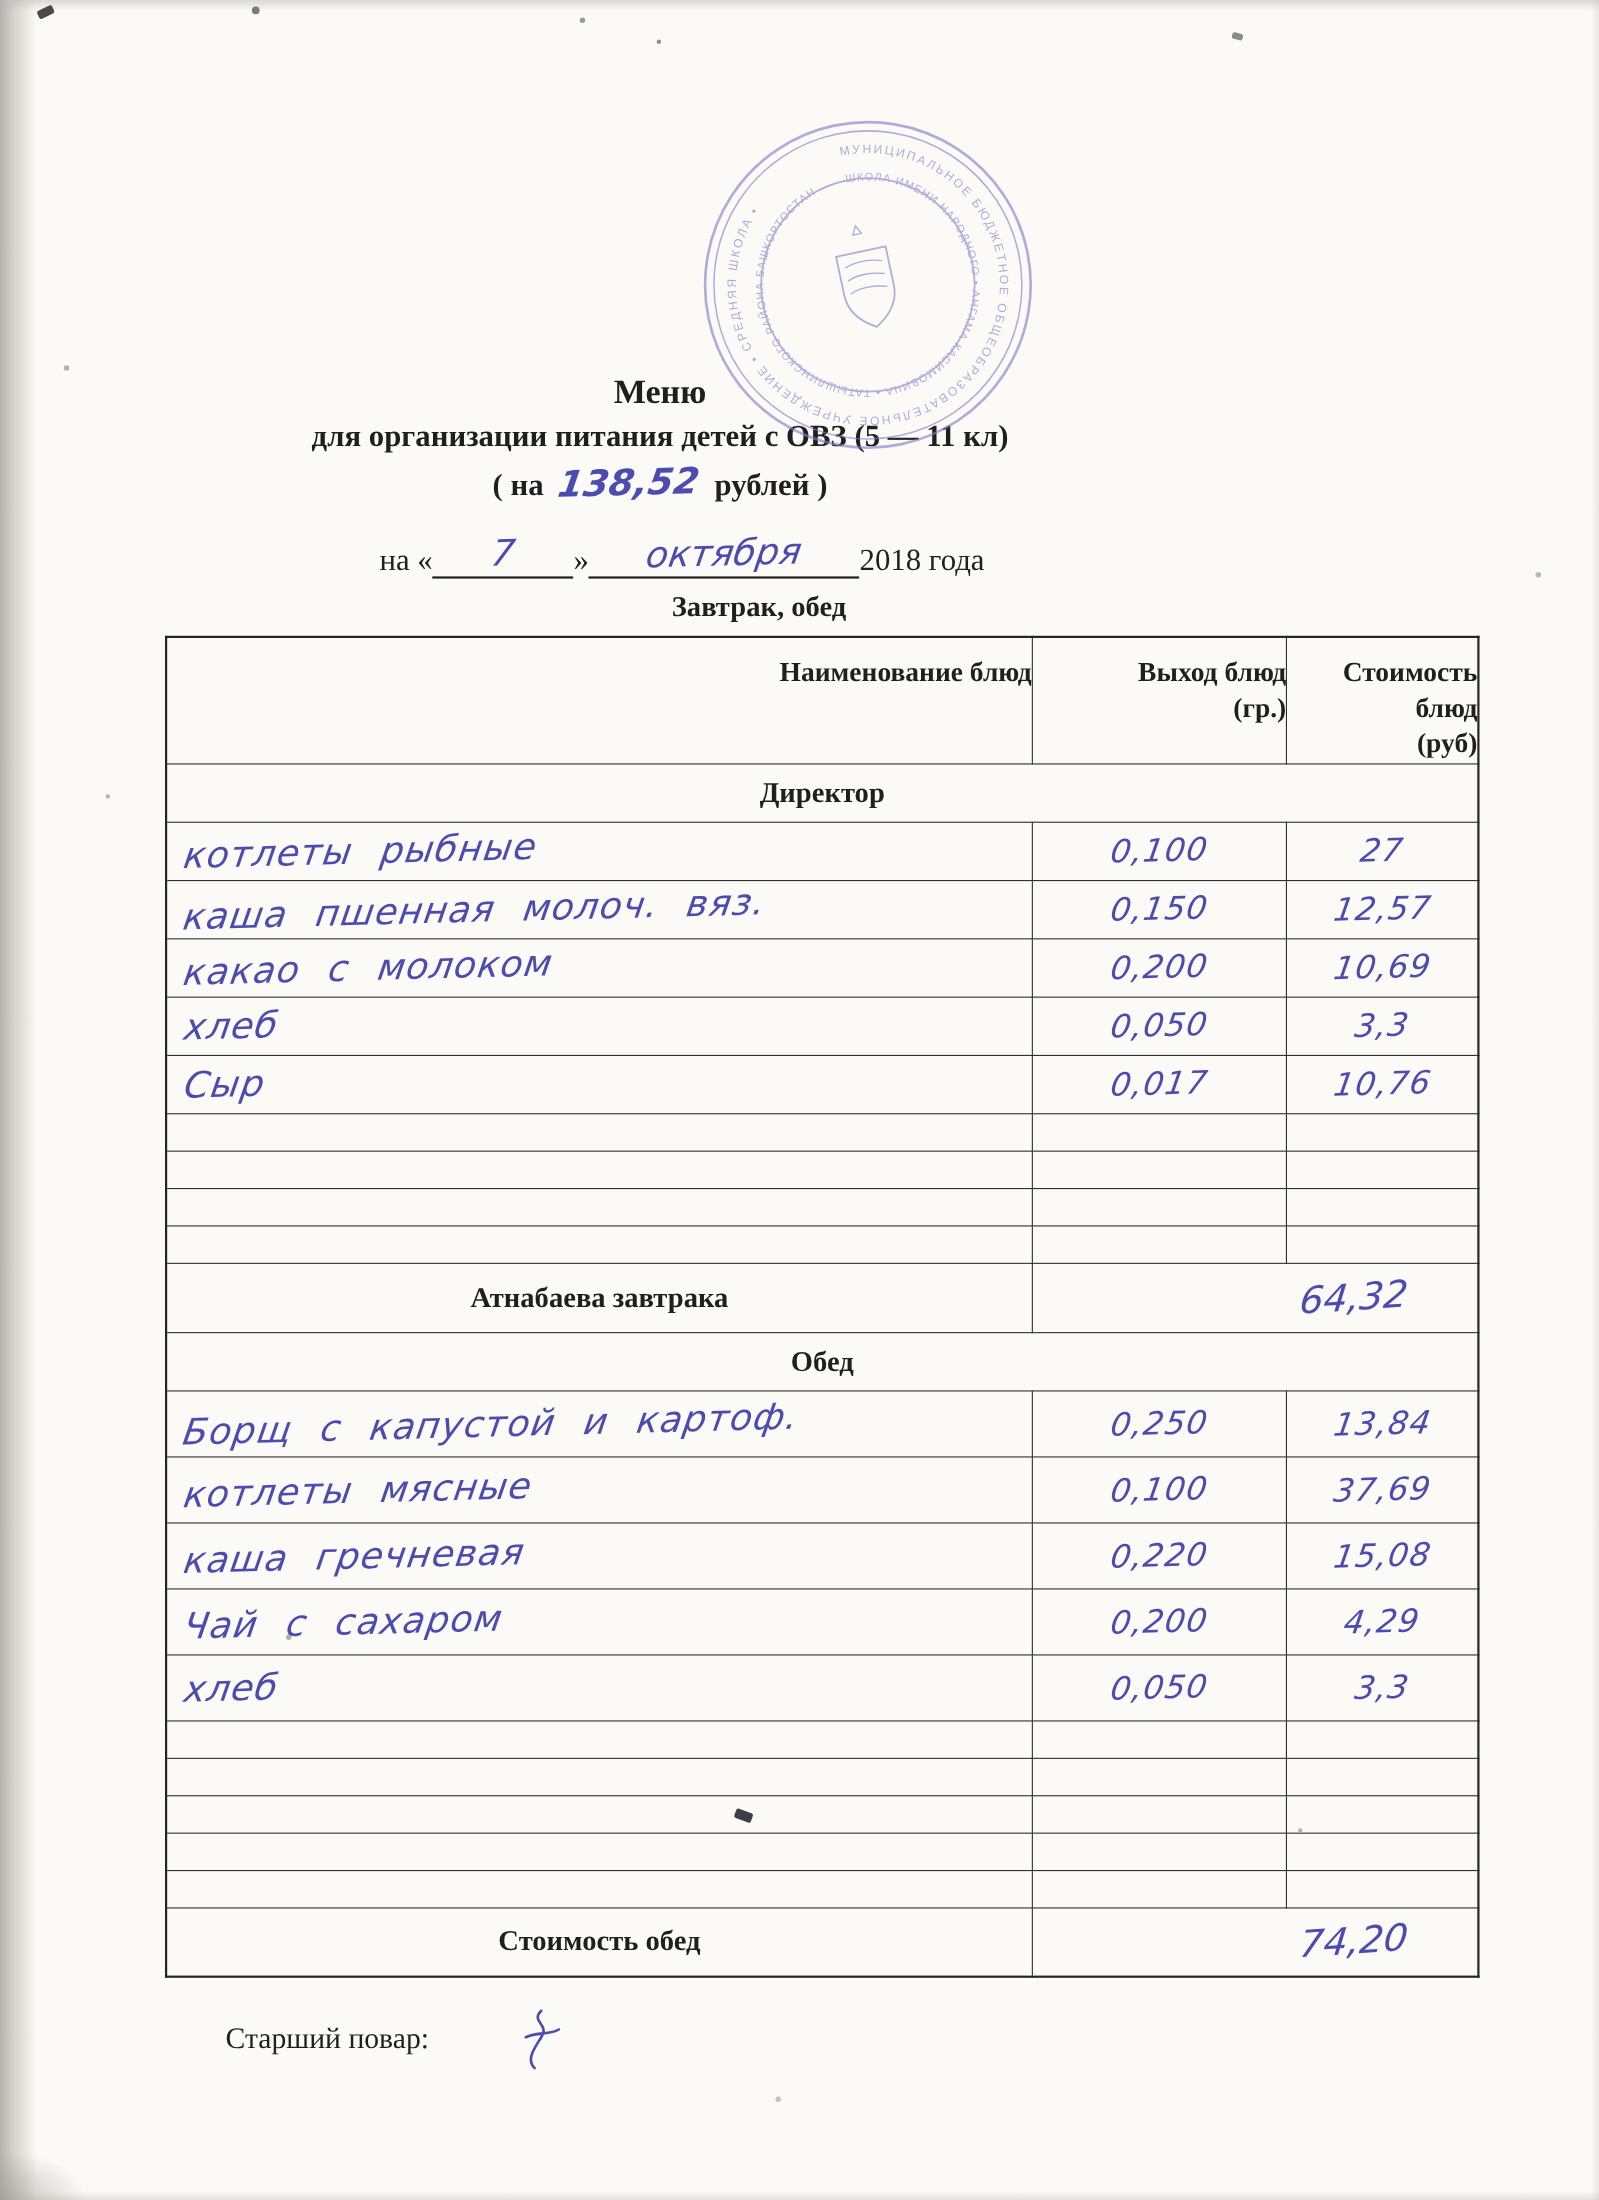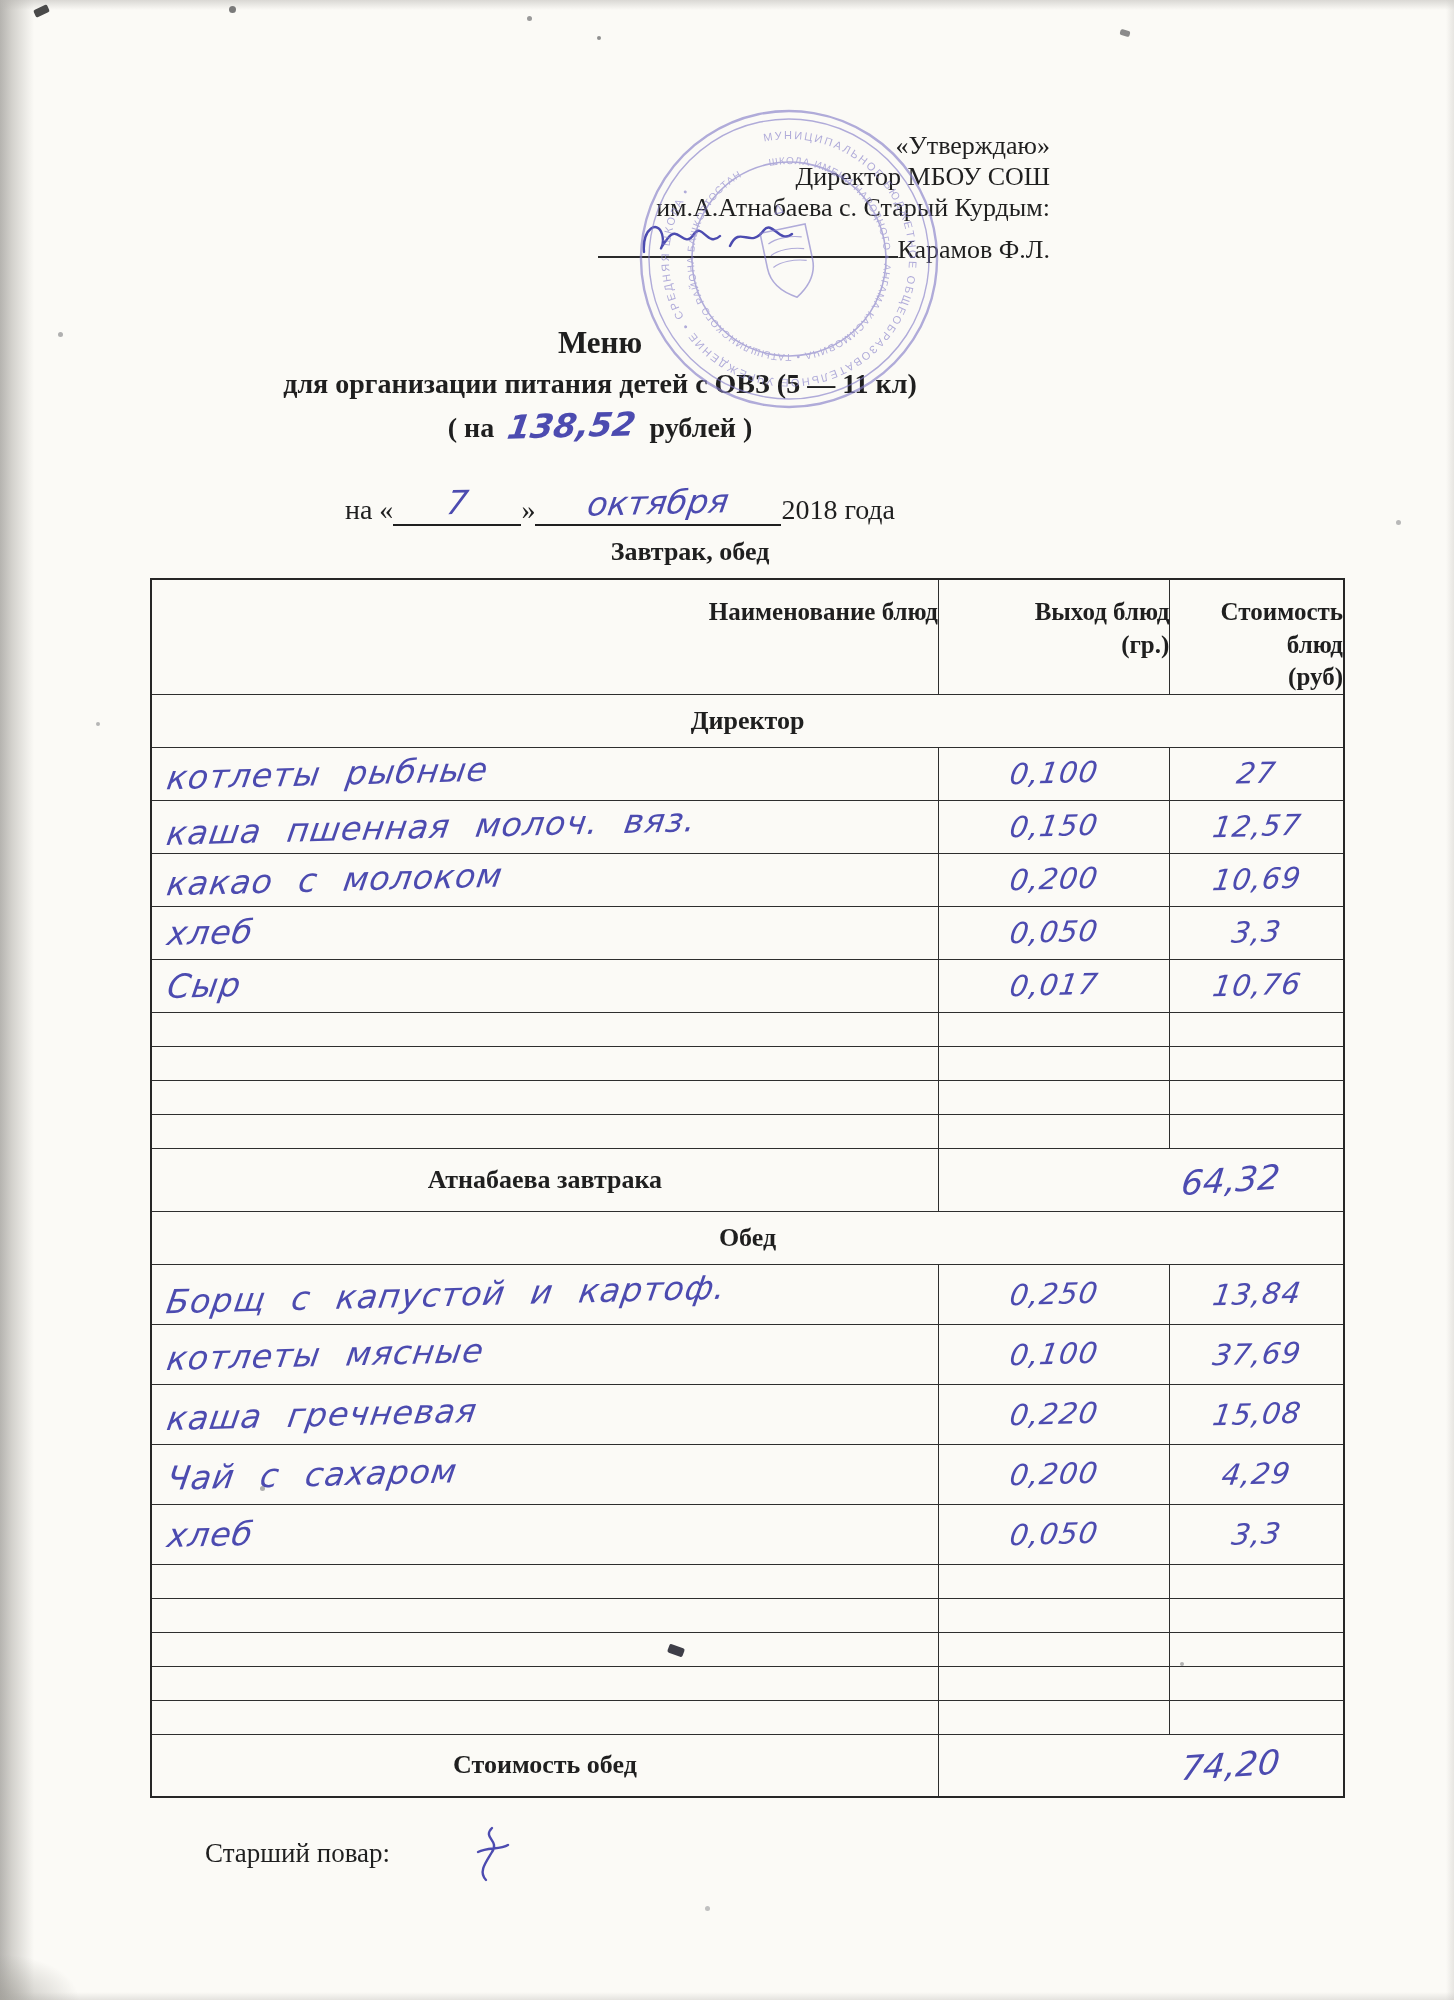--- a/index.html
+++ b/index.html
@@ -28,21 +28,21 @@
   
   .stamp{position:absolute;left:638px;top:108px;z-index:4;opacity:.62;transform:rotate(-12deg);pointer-events:none;}
   
   .approval{position:absolute;top:130px;right:404px;text-align:right;
     font-size:26px;line-height:1.2;z-index:2;white-space:nowrap;}
   .sig-row{margin-top:2px;}
   .sigbox{display:inline-block;position:relative;width:300px;height:30px;
     border-bottom:2px solid #2a2a2a;vertical-align:baseline;}
   .sigbox svg{position:absolute;left:40px;top:-12px;}
   
-  .title-block{position:absolute;left:150px;top:325px;width:900px;text-align:center;z-index:2;}
+  .title-block{position:absolute;left:150px;top:338px;width:900px;text-align:center;z-index:2;}
   .title-menu{font-size:31px;font-weight:bold;}
   .title-sub{font-size:28px;font-weight:bold;margin-top:7px;}
   .title-price{font-size:28px;font-weight:bold;margin-top:9px;}
   .title-price .hand{font-size:33px;margin:0 14px;}
   
   .hand{
     font-family:"DejaVu Sans", sans-serif;
     font-style:italic;
     color:#4c4bb0;
     display:inline-block;
@@ -124,32 +124,20 @@
     </text>
     <g stroke="#837cc8" fill="none" stroke-width="1.6">
       <path d="M128,120 h46 v36 c0,17 -11,27 -23,34 c-12,-7 -23,-17 -23,-34 z"></path>
       <path d="M134,132 c8,-4 22,-4 34,0" stroke-width="1.2"></path>
       <path d="M134,144 c8,-4 22,-4 34,0" stroke-width="1.2"></path>
       <path d="M134,156 c8,-4 22,-4 34,0" stroke-width="1.2"></path>
       <path d="M147,104 l4,-8 l4,8 z" stroke-width="1.2"></path>
     </g>
   </svg>
 
-  <div class="approval">
-    <div>«Утверждаю»</div>
-    <div>Директор МБОУ СОШ</div>
-    <div>им.А.Атнабаева с. Старый Курдым:</div>
-    <div class="sig-row">
-      <span class="sigbox">
-        <svg width="190" height="46" viewBox="0 0 190 46">
-          <path d="M6,38 C4,14 20,6 24,20 C28,34 16,42 30,24 C40,10 46,36 56,20 C64,8 70,34 82,22 M92,32 C102,10 112,36 126,16 C134,6 142,30 154,20" fill="none" stroke="#4c4bb0" stroke-width="2.4" stroke-linecap="round"></path>
-        </svg>
-      </span><span>Карамов Ф.Л.</span>
-    </div>
-  </div>
 
   <div class="title-block">
     <div class="title-menu">Меню</div>
     <div class="title-sub">для организации питания  детей с ОВЗ (5 — 11 кл)</div>
     <div class="title-price">
       <span>( на</span><span class="hand">138,52</span><span>рублей )</span>
     </div>
   </div>
 
   <div class="date-line">

